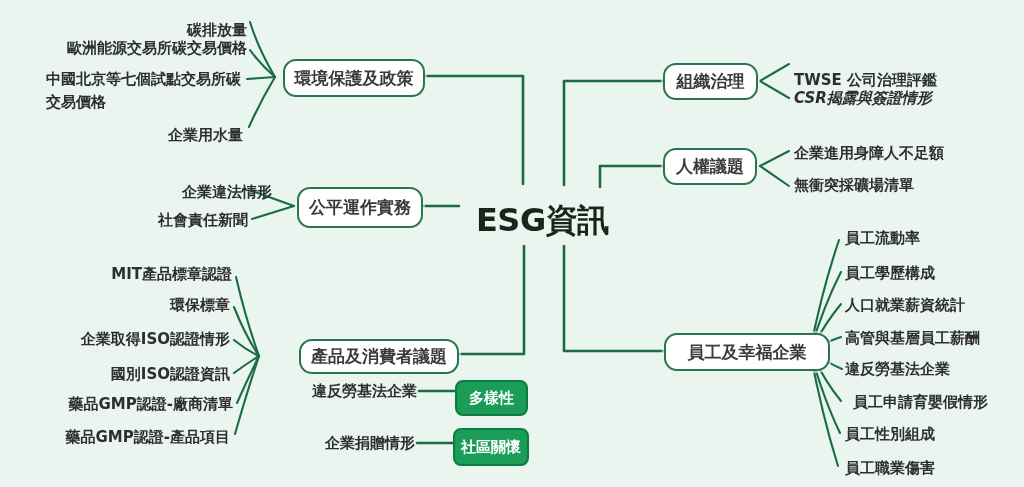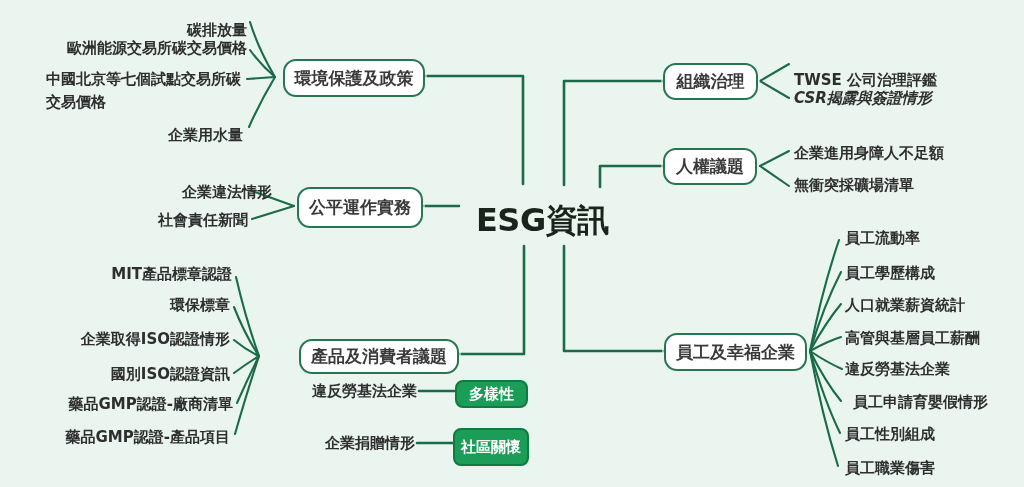--- a/index.html
+++ b/index.html
@@ -155,25 +155,25 @@
   <div class="node" style="left:265px;top:339px;width:160px;height:35px;margin-left:34px;">
     <span>產品及消費者議題</span>
   </div>
 
   <div class="node" style="left:663px;top:63px;width:95px;height:37px;">
     <span>組織治理</span>
   </div>
   <div class="node" style="left:663px;top:148px;width:94px;height:37px;">
     <span>人權議題</span>
   </div>
-  <div class="node" style="left:664px;top:333px;width:143px;height:38px;">
+  <div class="node" style="left:664px;top:333px;width:166px;height:38px;">
     <span>員工及幸福企業</span>
   </div>
 
-  <div class="tag" style="left:455px;top:380px;width:73px;height:28px;">
+  <div class="tag" style="left:455px;top:380px;width:73px;height:36px;">
     <span>多樣性</span>
   </div>
   <div class="tag" style="left:453px;top:428px;width:76px;height:38px;">
     <span>社區關懷</span>
   </div>
 
   <div class="leaf" style="right:777px;top:22px;">碳排放量</div>
   <div class="leaf" style="right:777px;top:40px;">歐洲能源交易所碳交易價格</div>
   <div class="leaf wrap" style="left:46px;top:68px;width:204px;">中國北京等七個試點交易所碳交易價格</div>
   <div class="leaf" style="right:781px;top:127px;">企業用水量</div>

